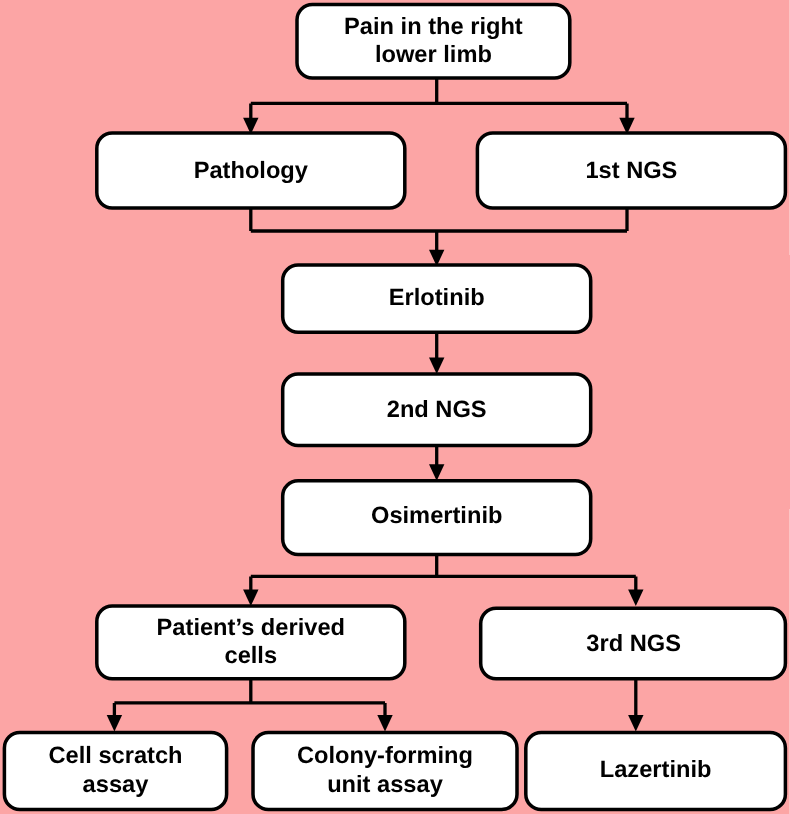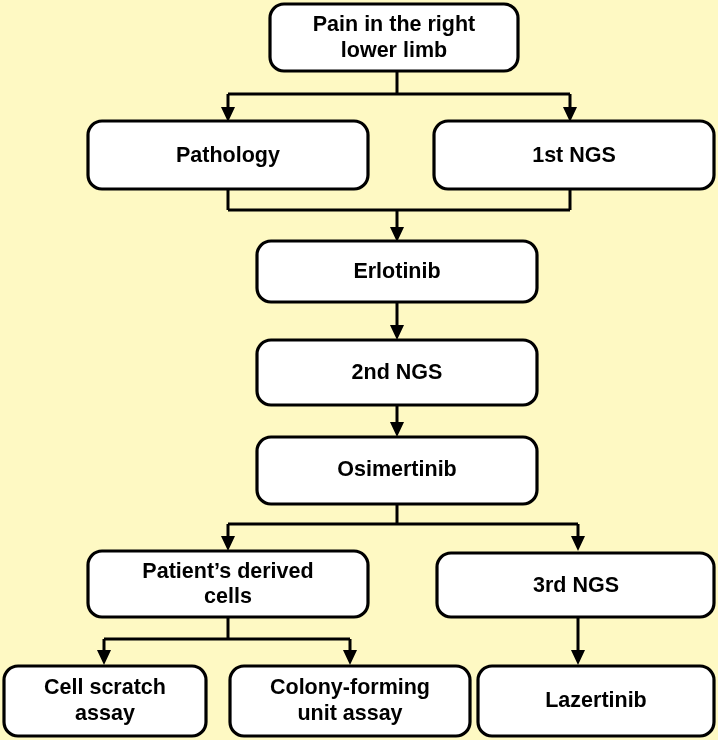--- a/index.html
+++ b/index.html
@@ -10,21 +10,21 @@
   body {
     width: 718px;
     height: 740px;
     overflow: hidden;
     font-family: "Liberation Sans", sans-serif;
   }
   #flowchart-root {
     position: relative;
     width: 718px;
     height: 740px;
-    background: #fef9c3;
+    background: #fca5a5;
   }
   svg.chart-canvas {
     display: block;
     width: 718px;
     height: 740px;
   }
   .node-box {
     fill: #ffffff;
     stroke: #000000;
     stroke-width: 3.2;

